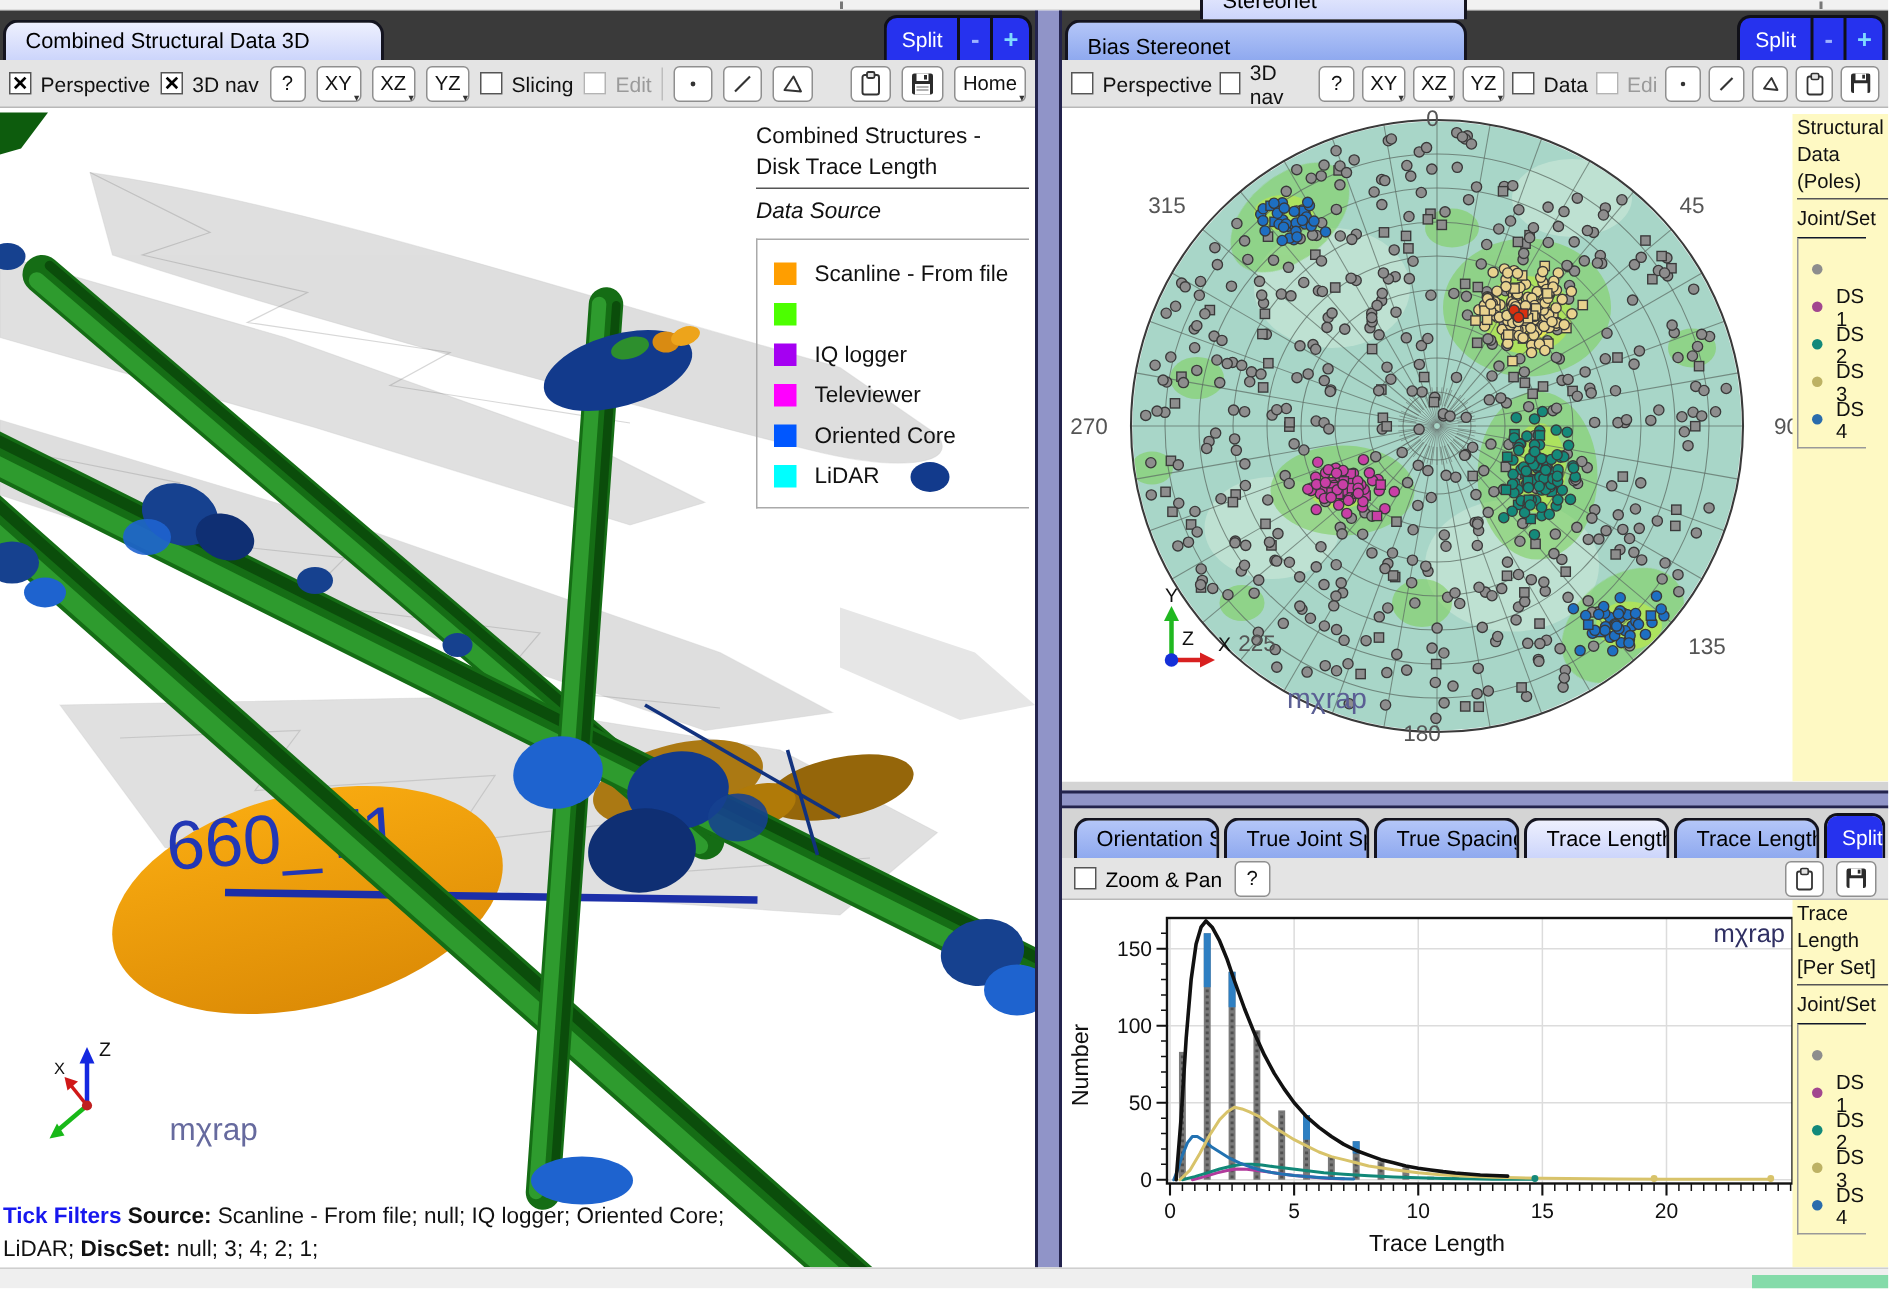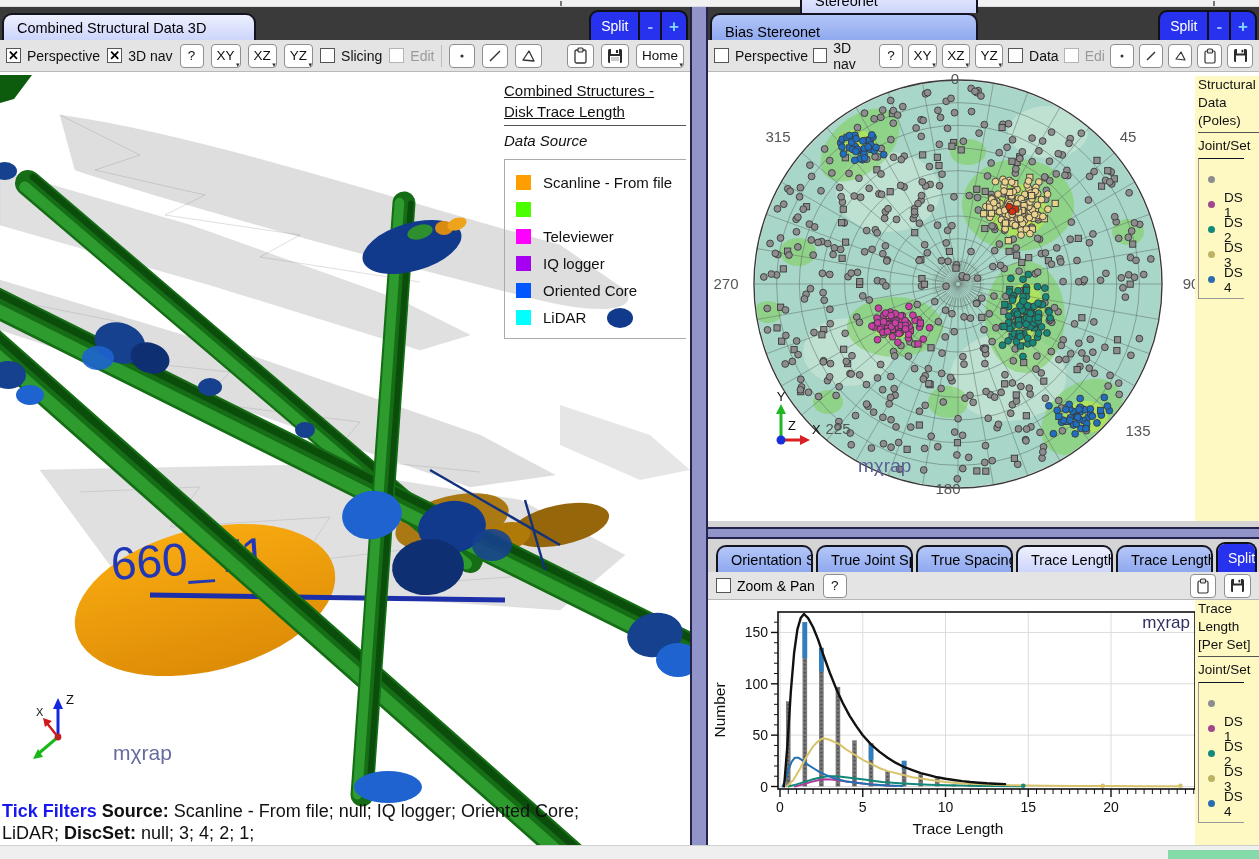--- a/index.html
+++ b/index.html
@@ -31,33 +31,33 @@
   .sp{flex:1;}
   
   .viewport3d{position:relative;height:773px;background:#fff;overflow:hidden;}
   .ster-view{position:relative;height:449px;background:#fff;overflow:hidden;}
   .gap{height:6px;background:#d4d4d4;}
   .hsplit{height:12px;background:#9094c8;border-top:2px solid #23234d;border-bottom:2px solid #23234d;box-sizing:border-box;}
   .toolbar2{height:28px;background:#e4e4e4;border-bottom:1px solid #b8b8b8;display:flex;align-items:center;gap:8px;padding:0 8px;box-sizing:border-box;font-size:14px;}
   .chart-view{position:relative;height:245px;background:#fff;overflow:hidden;}
   
   .legend3d{position:absolute;top:8px;right:4px;width:182px;font-size:15px;color:#111;background:rgba(255,255,255,.0);}
-  .legend3d .ttl{line-height:21px;border-bottom:1.5px solid #555;padding-bottom:3px;margin-bottom:5px;text-decoration:underline;}
+  .legend3d .ttl{line-height:21px;border-bottom:1.5px solid #555;padding-bottom:3px;margin-bottom:5px;}
   .legend3d .sub{line-height:20px;margin-bottom:8px;font-style:italic;}
   .legend3d .items{border:1px solid #aaa;border-right:none;padding:9px 0 7px 11px;}
   .lrow{display:flex;align-items:center;gap:12px;height:27px;}
   .lrow .sw{width:15px;height:15px;flex:0 0 15px;}
   .minileg{position:absolute;top:4px;right:0;width:64px;background:#fef9c3;font-size:13.5px;color:#111;bottom:0;padding-left:3px;box-sizing:border-box;}
   .minileg .ttl{line-height:18px;border-bottom:1px solid #555;padding-bottom:2px;margin-bottom:3px;}
   .minileg .grp{line-height:20px;margin-bottom:2px;}
   .minileg .items{border-top:1px solid #0f172a;border-left:1px solid #999;border-bottom:1px solid #999;padding:8px 0 6px 9px;margin-top:2px;width:46px;box-sizing:border-box;}
   .mrow{display:flex;align-items:center;gap:9px;height:25px;}
   .dot{width:7px;height:7px;border-radius:50%;flex:0 0 7px;}
   
-  .sceneFooter{position:absolute;left:2px;top:728px;width:684px;font-size:18px;line-height:22px;color:#111;}
+  .sceneFooter{position:absolute;left:2px;top:728px;width:684px;font-size:15px;line-height:22px;color:#111;}
   .blue-b{color:#1717ee;font-weight:bold;}
   .bld{font-weight:bold;}
   
   .statusbar{position:absolute;left:0;top:845px;width:1259px;height:14px;background:#efefef;border-top:1px solid #cfcfcf;box-sizing:border-box;}
   .status-chip{position:absolute;right:0;top:4px;width:91px;height:10px;background:#84dba9;}
   svg text{font-family:"Liberation Sans",sans-serif;}
 </style>
 </head>
 <body>
 
@@ -250,26 +250,26 @@
         <div class="items" id="legend3dItems">
             <div class="lrow">
               <span class="sw" style="background: rgb(255, 158, 0);"></span>
               <span>Scanline - From file</span>
             </div>
             <div class="lrow">
               <span class="sw" style="background: rgb(76, 255, 0);"></span>
               <span></span>
             </div>
             <div class="lrow">
+              <span class="sw" style="background: rgb(165, 0, 242);"></span>
+              <span>IQ logger</span>
+            </div>
+            <div class="lrow">
               <span class="sw" style="background: rgb(255, 0, 255);"></span>
               <span>Televiewer</span>
-            </div>
-            <div class="lrow">
-              <span class="sw" style="background: rgb(165, 0, 242);"></span>
-              <span>IQ logger</span>
             </div>
             <div class="lrow">
               <span class="sw" style="background: rgb(0, 87, 255);"></span>
               <span>Oriented Core</span>
             </div>
             <div class="lrow">
               <span class="sw" style="background: rgb(0, 255, 255);"></span>
               <span>LiDAR</span>
             </div>
           </div>

